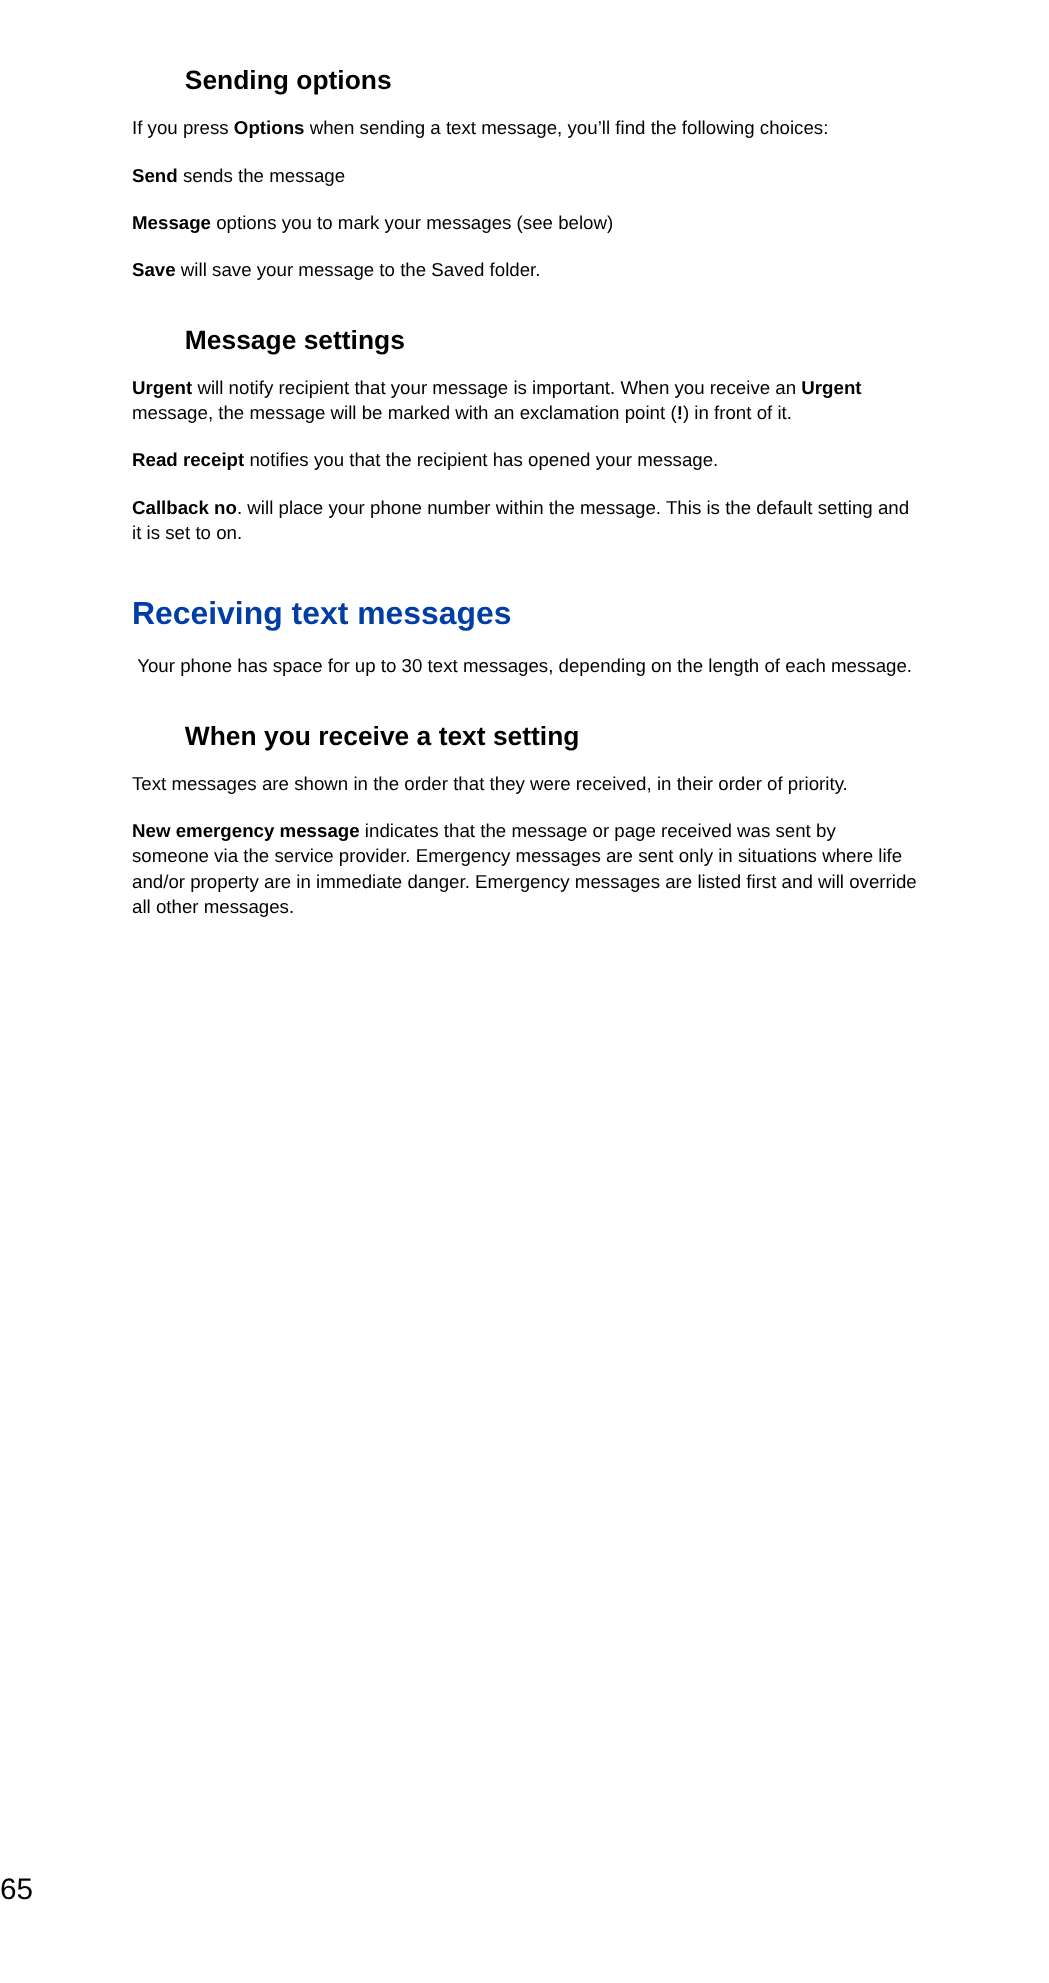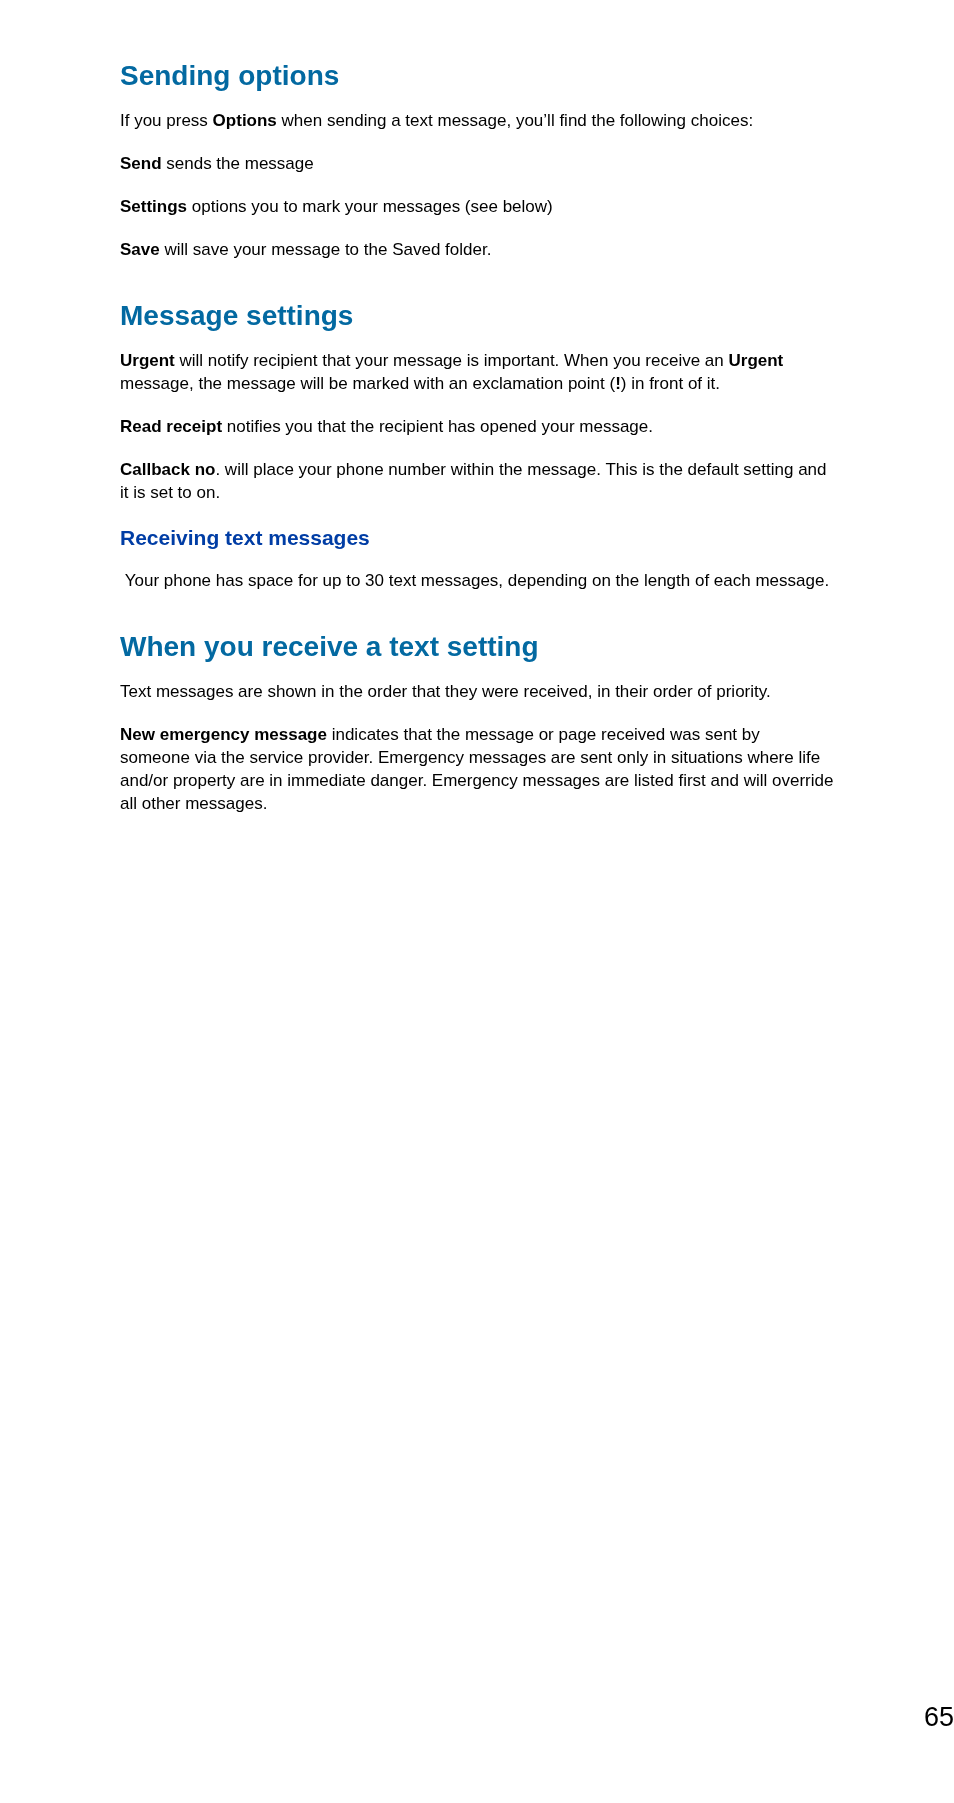--- a/index.html
+++ b/index.html
@@ -12,73 +12,74 @@
   .page {
     width: 954px;
     min-height: 1803px;
     box-sizing: border-box;
     padding: 60px 120px 60px 120px;
     background: #ffffff;
     position: relative;
   }
   .section-heading {
     font-weight: bold;
-    font-size: 28px;
-    color: #0369a1;
+    font-size: 24px;
+    color: #000000;
     margin-top: 38px;
     margin-bottom: 18px;
+    margin-left: 48px;
   }
   .section-heading.first {
     margin-top: 0;
   }
   .blue-heading {
     font-weight: bold;
-    font-size: 21px;
+    font-size: 29px;
     color: #003DA5;
-    margin-top: 22px;
+    margin-top: 46px;
     margin-bottom: 20px;
   }
   p {
     font-size: 17px;
     line-height: 1.35;
     color: #000000;
     margin: 0 0 20px 0;
   }
   .narrow-bold {
     font-weight: bold;
     font-family: "Arial Narrow", Arial, Helvetica, sans-serif;
     font-stretch: condensed;
   }
   .page-number {
     position: absolute;
     bottom: 70px;
     left: 0;
     right: 0;
-    text-align: right;
+    text-align: left;
     font-size: 27px;
     color: #000000;
   }
 </style>
 </head>
 <body>
 
 <div class="page">
 
   <div class="section-heading first">Sending options</div>
 
   <p>
     <span>If you press </span><span class="narrow-bold">Options</span><span> when sending a text message, you’ll find the following choices:</span>
   </p>
 
   <p>
     <span class="narrow-bold">Send</span><span> sends the message</span>
   </p>
 
   <p>
-    <span class="narrow-bold">Settings</span><span> options you to mark your messages (see below)</span>
+    <span class="narrow-bold">Message</span><span> options you to mark your messages (see below)</span>
   </p>
 
   <p>
     <span class="narrow-bold">Save</span><span> will save your message to the Saved folder.</span>
   </p>
 
 
   <div class="section-heading">Message settings</div>
 
   <p>

